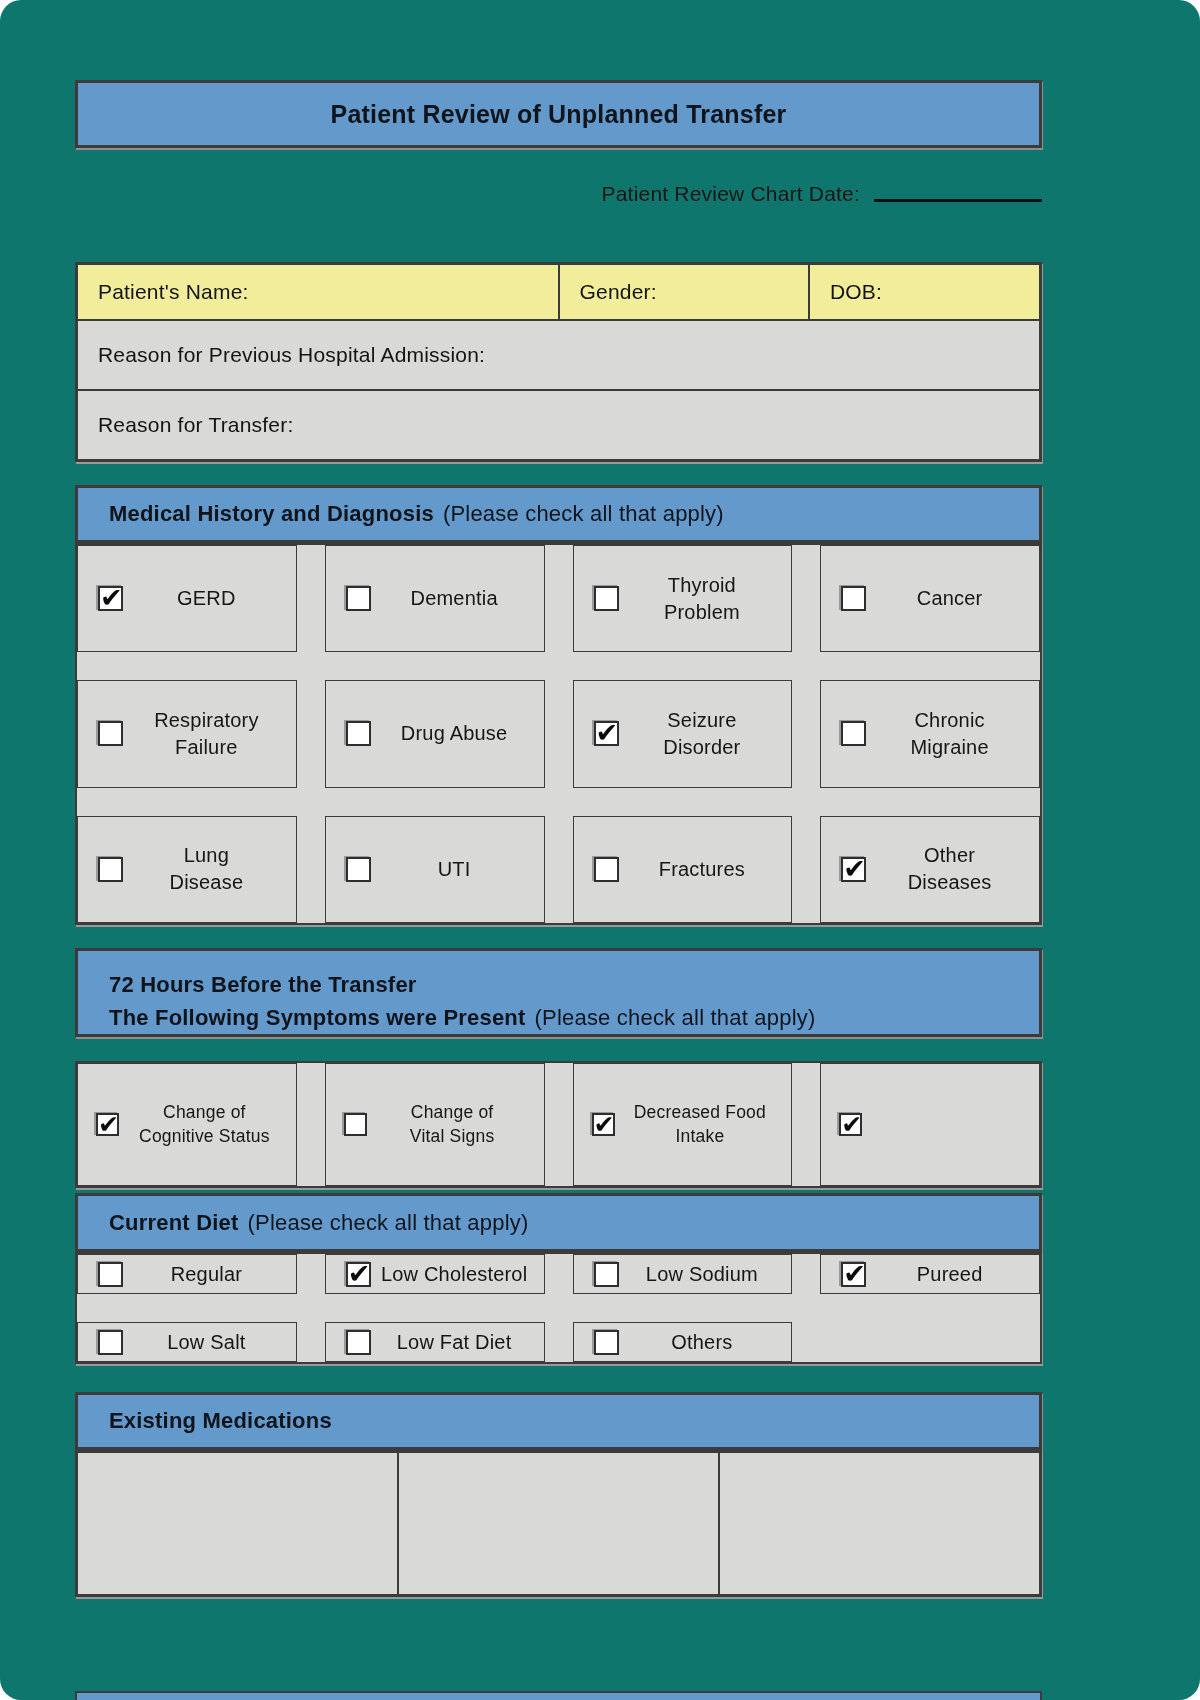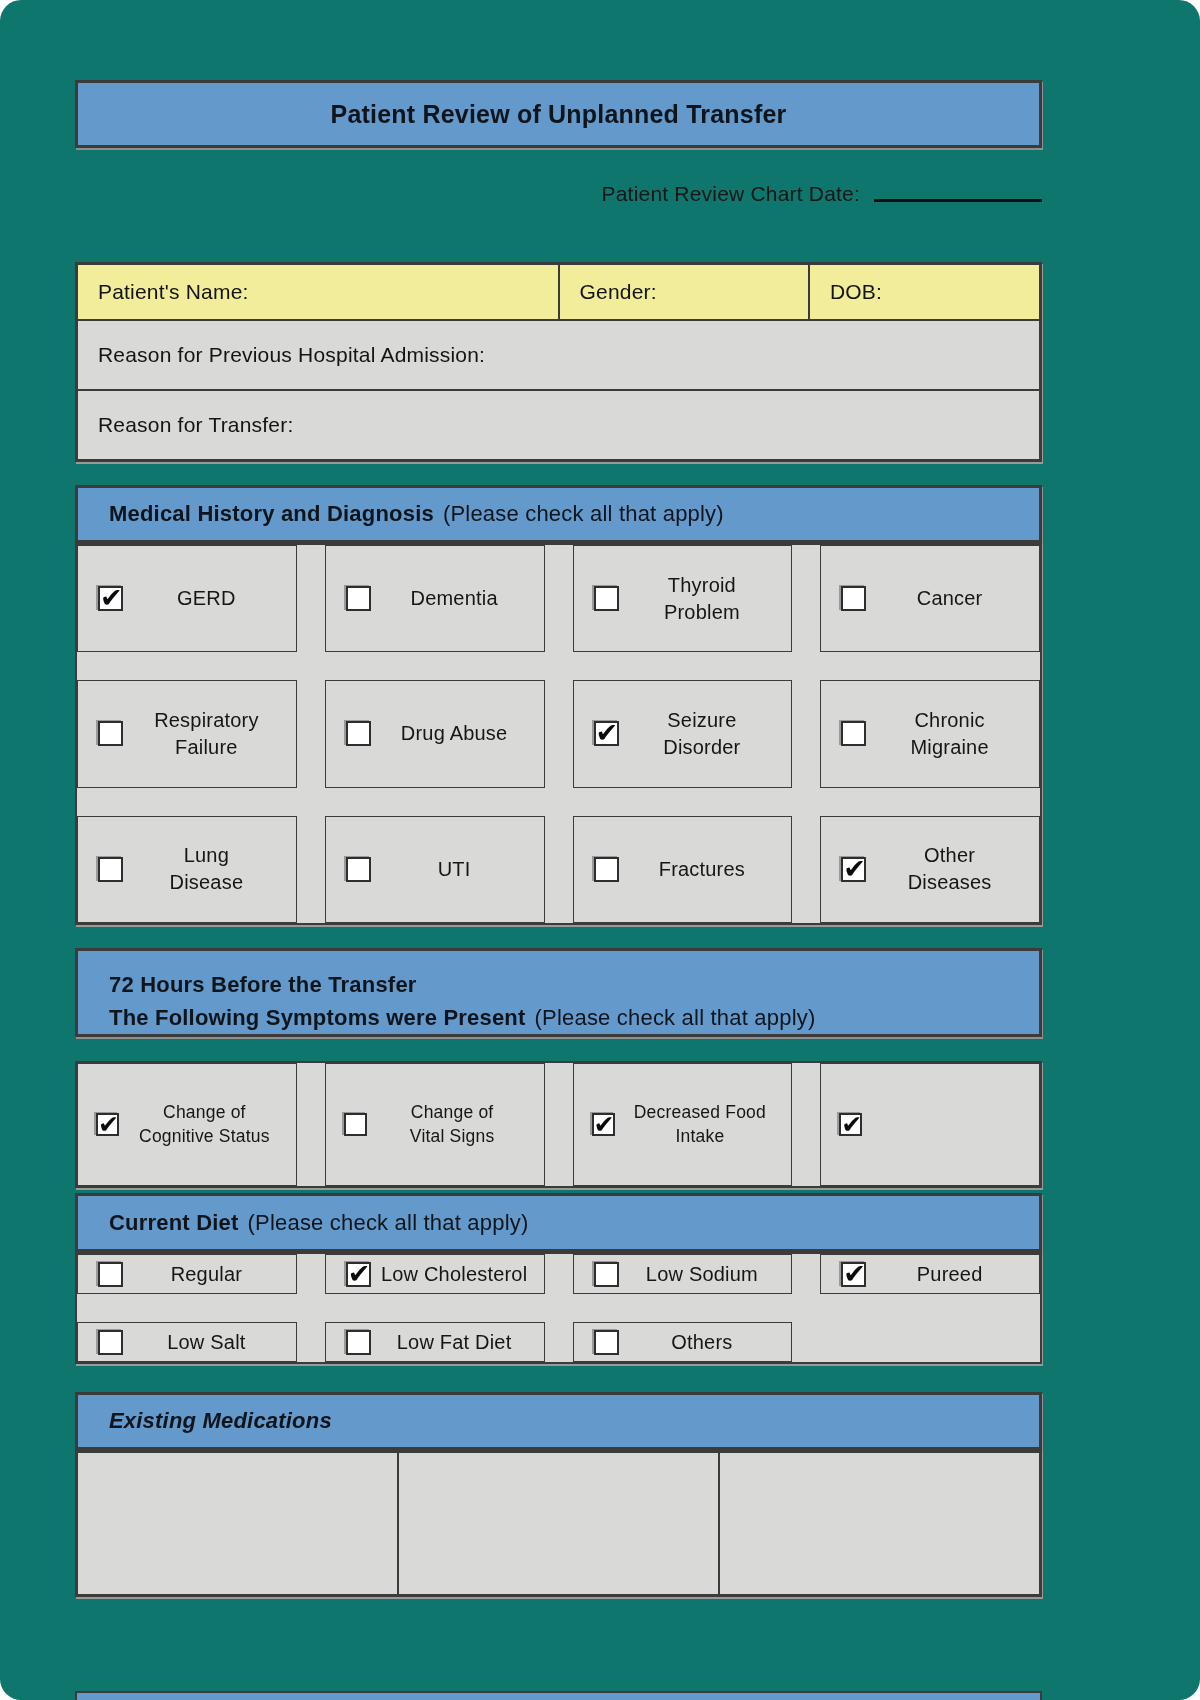--- a/index.html
+++ b/index.html
@@ -39,21 +39,21 @@
   
   .section-header{
     background:#6499cc;border:3px solid #3b3b3b;display:flex;align-items:center;
     padding-left:20px;font-size:22px;color:#10151c;box-shadow:1px 2px 0 #8f8f8f;
   }
   .section-header b{font-weight:800;margin-left:11px;}
   .sub{font-weight:400;margin-left:9px;}
   .mh-header{left:75px;top:485px;width:967px;height:58px;}
   .sym-header{left:75px;top:948px;width:967px;height:89px;display:block;padding-top:17px;line-height:1.5;}
   .diet-header{left:75px;top:1193px;width:967px;height:59px;}
-  .med-header{left:75px;top:1392px;width:967px;height:58px;font-style:italic;}
+  .med-header{left:75px;top:1392px;width:967px;height:58px;}
 
   
   .check-grid{display:grid;gap:28px;}
   .mh-grid{left:75px;top:543px;width:967px;height:382px;grid-template-columns:repeat(4,1fr);grid-template-rows:repeat(3,1fr);}
   .sym-grid{left:75px;top:1061px;width:967px;height:127px;grid-template-columns:repeat(4,1fr);}
   .diet-grid{left:75px;top:1252px;width:967px;height:112px;grid-template-columns:repeat(4,1fr);grid-template-rows:repeat(2,1fr);}
   .check-cell{display:flex;align-items:center;background:#d9d9d8;}
   .checkbox{
     width:21px;height:21px;background:#ffffff;border:2px solid #2e2e2e;
     margin-left:20px;flex:none;position:relative;box-shadow:-2px -1px 0 #9a9a9a;

